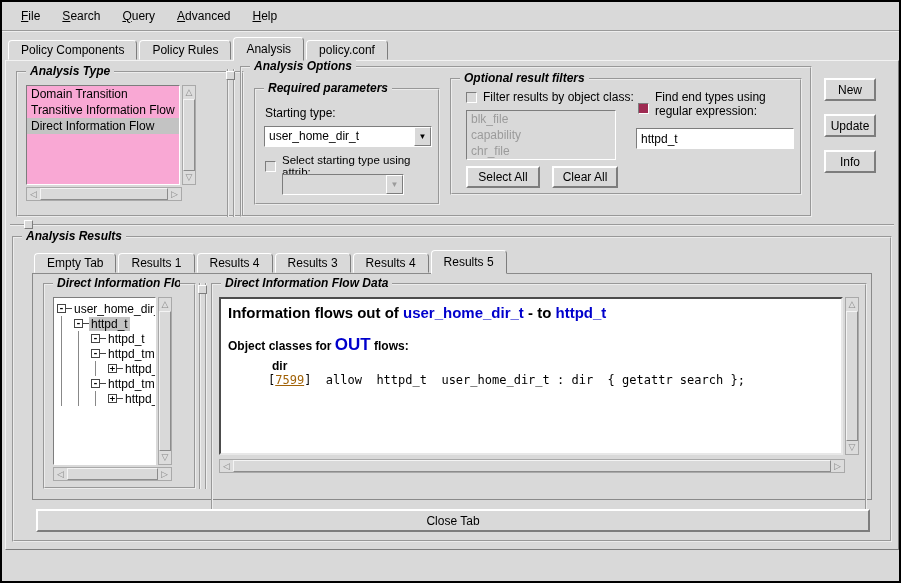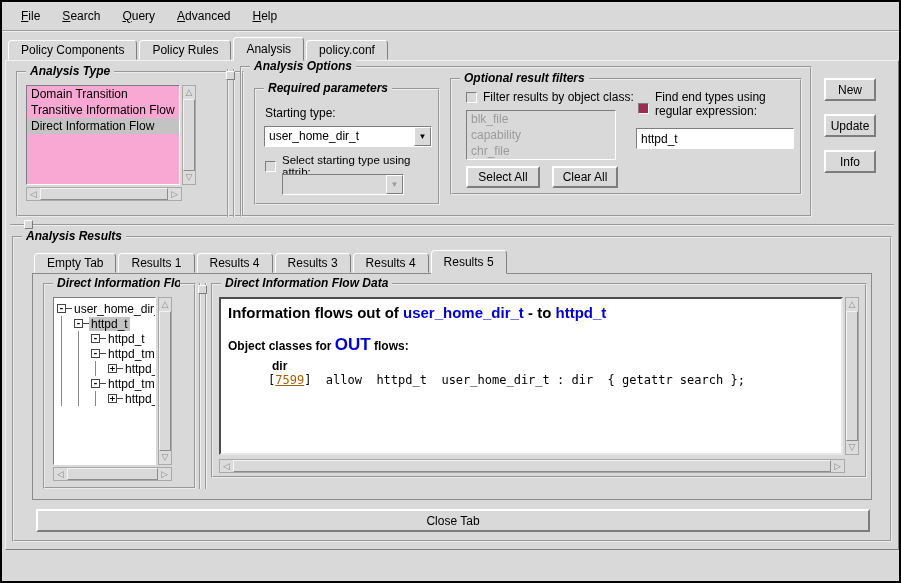--- a/index.html
+++ b/index.html
@@ -268,21 +268,21 @@
           <div class="hscroll" style="left:8px; top:182px; width:119px;">
             <span class="sarrow">◁</span>
             <span class="sthumb"></span>
             <span class="sarrow">▷</span>
           </div>
         </div>
 
         <div class="vsash" style="left:166px; top:9px; height:206px;"></div>
         <div class="sash-handle" style="left:165px; top:11px;"></div>
 
-        <div class="gbox" style="left:178px; top:9px; width:656px; height:195px;">
+        <div class="gbox" style="left:178px; top:9px; width:656px; height:248px;">
           <span class="gtitle">Direct Information Flow Data</span>
           <div class="datapanel" style="left:6px; top:12px; width:624px; height:158px;">
             <div class="dp-head">
               <span>Information flows out of</span>
               <span class="blue">user_home_dir_t</span>
               <span>- to</span>
               <span class="blue">httpd_t</span>
             </div>
             <div class="dp-sub">
               <span>Object classes for</span>

